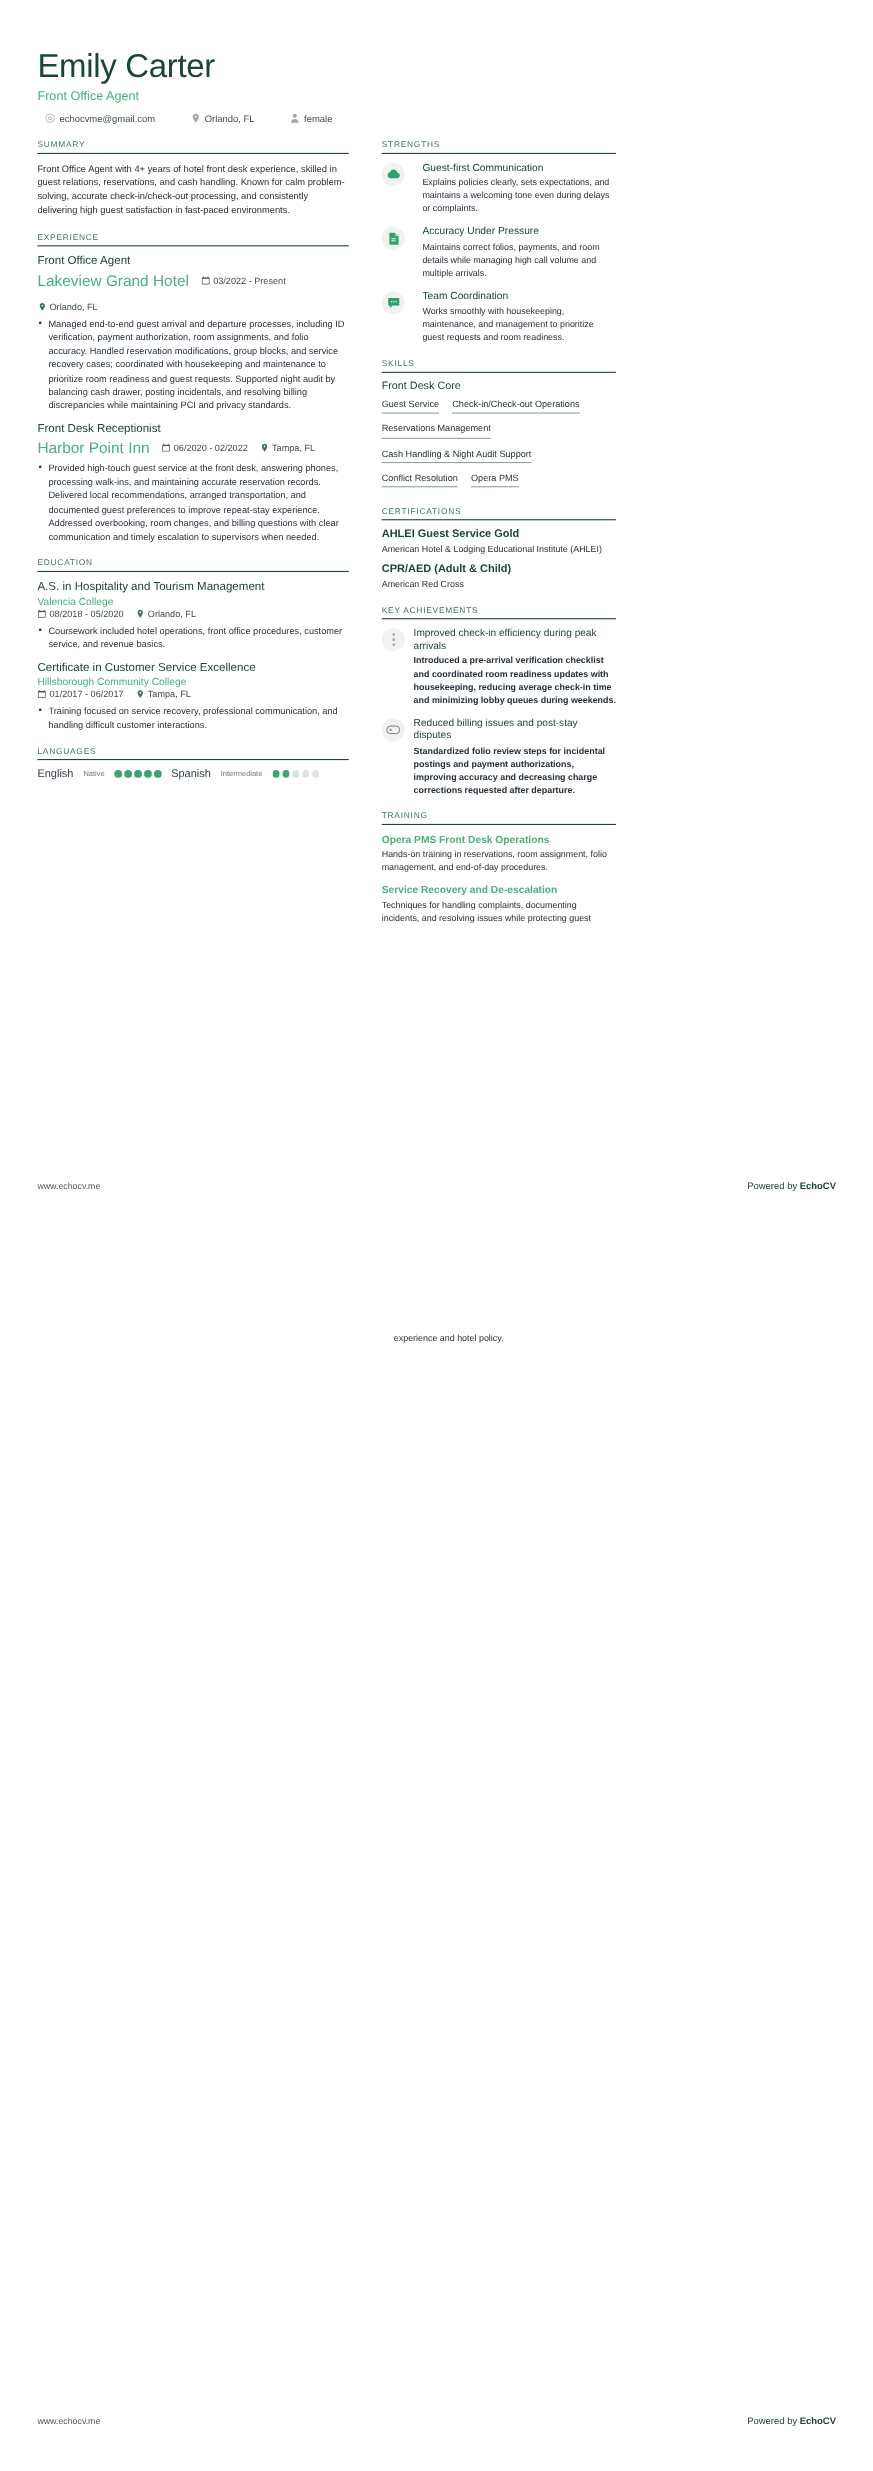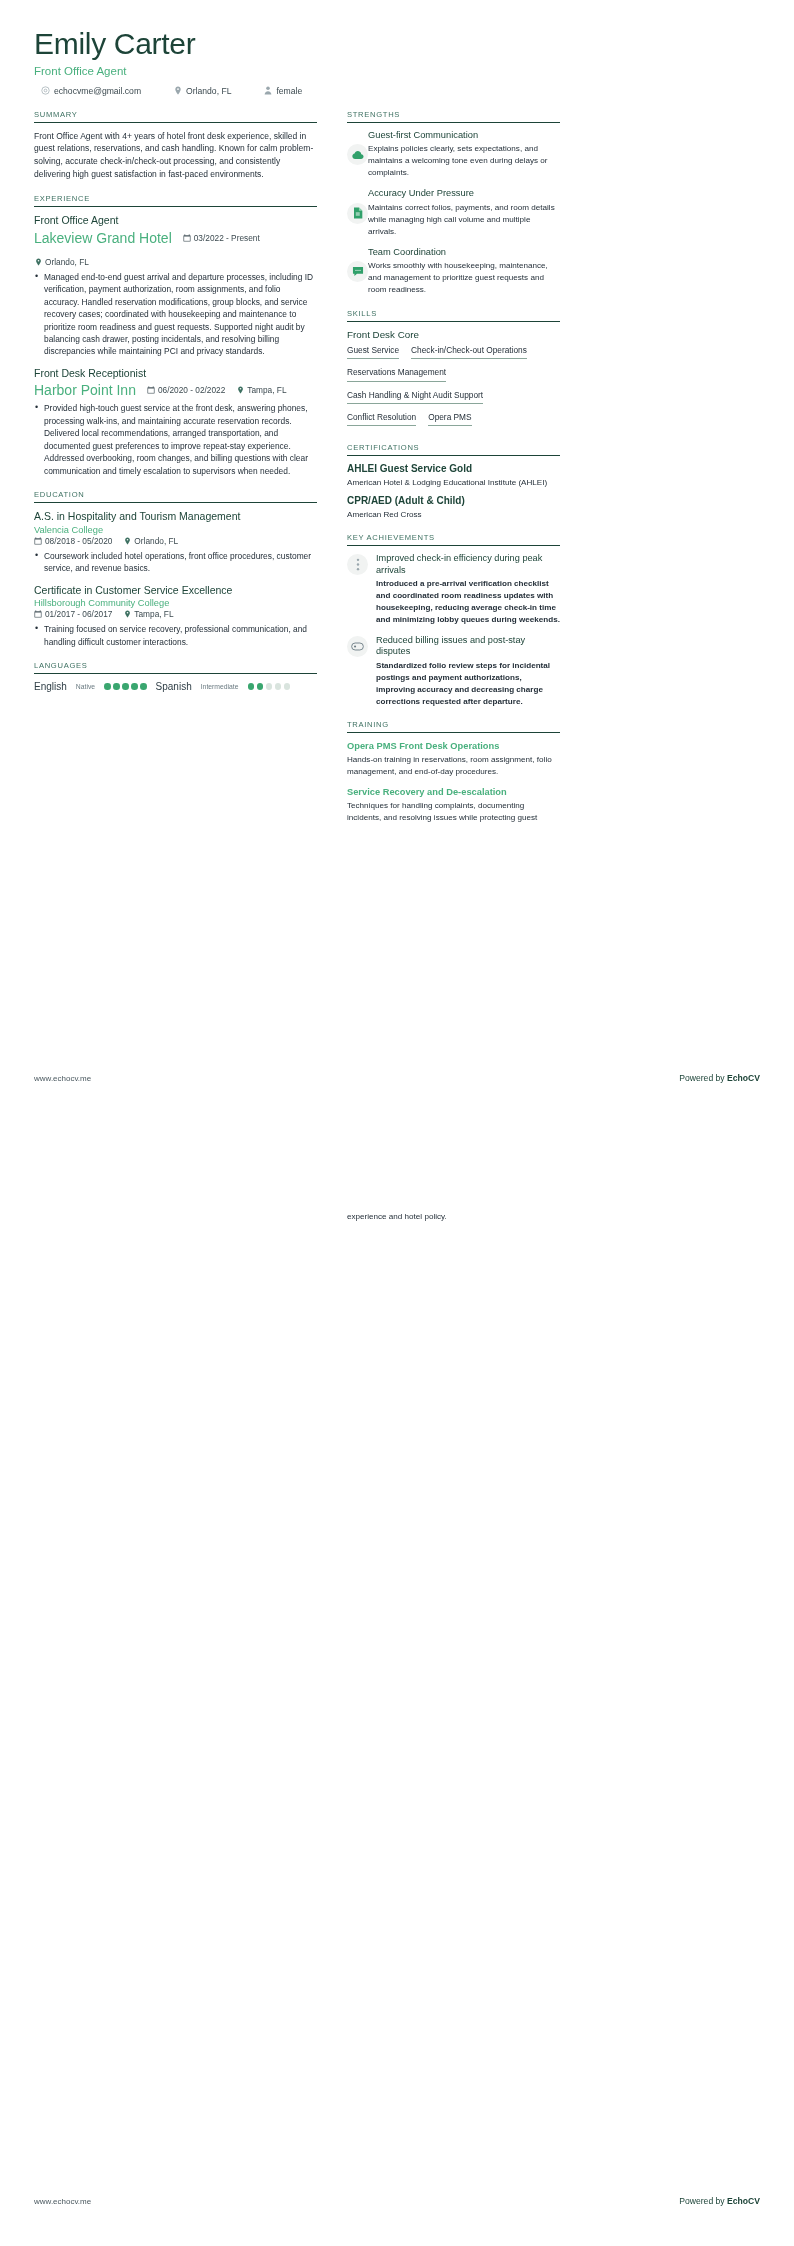--- a/index.html
+++ b/index.html
@@ -20,21 +20,21 @@
   }
   .page2 {
     position: relative;
     width: 794px;
     height: 1123px;
     background: #fff;
     overflow: hidden;
   }
 
   
-  .header { padding: 27px 34px 0 34px; }
+  .header { padding: 27px 34px 0 34px; margin-top: 17px; }
   .name {
     font-size: 30px;
     font-weight: 400;
     color: #1d4438;
     letter-spacing: -0.3px;
     line-height: 1.15;
   }
   .role {
     font-size: 11.5px;
     color: #49b07e;
@@ -132,23 +132,23 @@
   .lang-row { display: flex; align-items: center; gap: 9px; flex-wrap: wrap; }
   .lang-name { font-size: 10px; color: #2f3e46; }
   .lang-level { font-size: 6.8px; color: #6b7b82; }
   .dots { display: flex; gap: 2.5px; align-items: center; }
   .dot { width: 6.5px; height: 6.5px; border-radius: 50%; background: #d9e4de; }
   .dot.on { background: #3aa66f; }
 
   
   .strength {
     display: flex;
-    gap: 0;
+    gap: 16px;
     margin-bottom: 9px;
-    align-items: center;
+    align-items: flex-start;
   }
   .sticon {
     width: 21px; height: 21px;
     border-radius: 50%;
     background: #f1f3f2;
     flex: 0 0 21px;
     display: flex; align-items: center; justify-content: center;
     margin-top: 1px;
   }
   .st-body { flex: 1; }
@@ -199,21 +199,21 @@
     bottom: 40px;
     display: flex;
     justify-content: space-between;
     align-items: baseline;
     font-size: 8px;
     color: #4a585f;
   }
   .footer .brand { font-size: 8.6px; color: #1d4438; }
   .footer .brand b { font-weight: 700; }
 
-  .p2-cols { display:flex; padding: 0 34px; gap:30px; }
+  .p2-cols { display:flex; padding: 0 34px; gap:41px; }
   .p2-left { width:283px; flex:0 0 283px; }
   .p2-right { width:213px; flex:0 0 213px; padding-top: 88px; }
 </style>
 </head>
 <body>
 
 <div class="page">
 
   <div class="header">
     <div class="name">Emily Carter</div>

